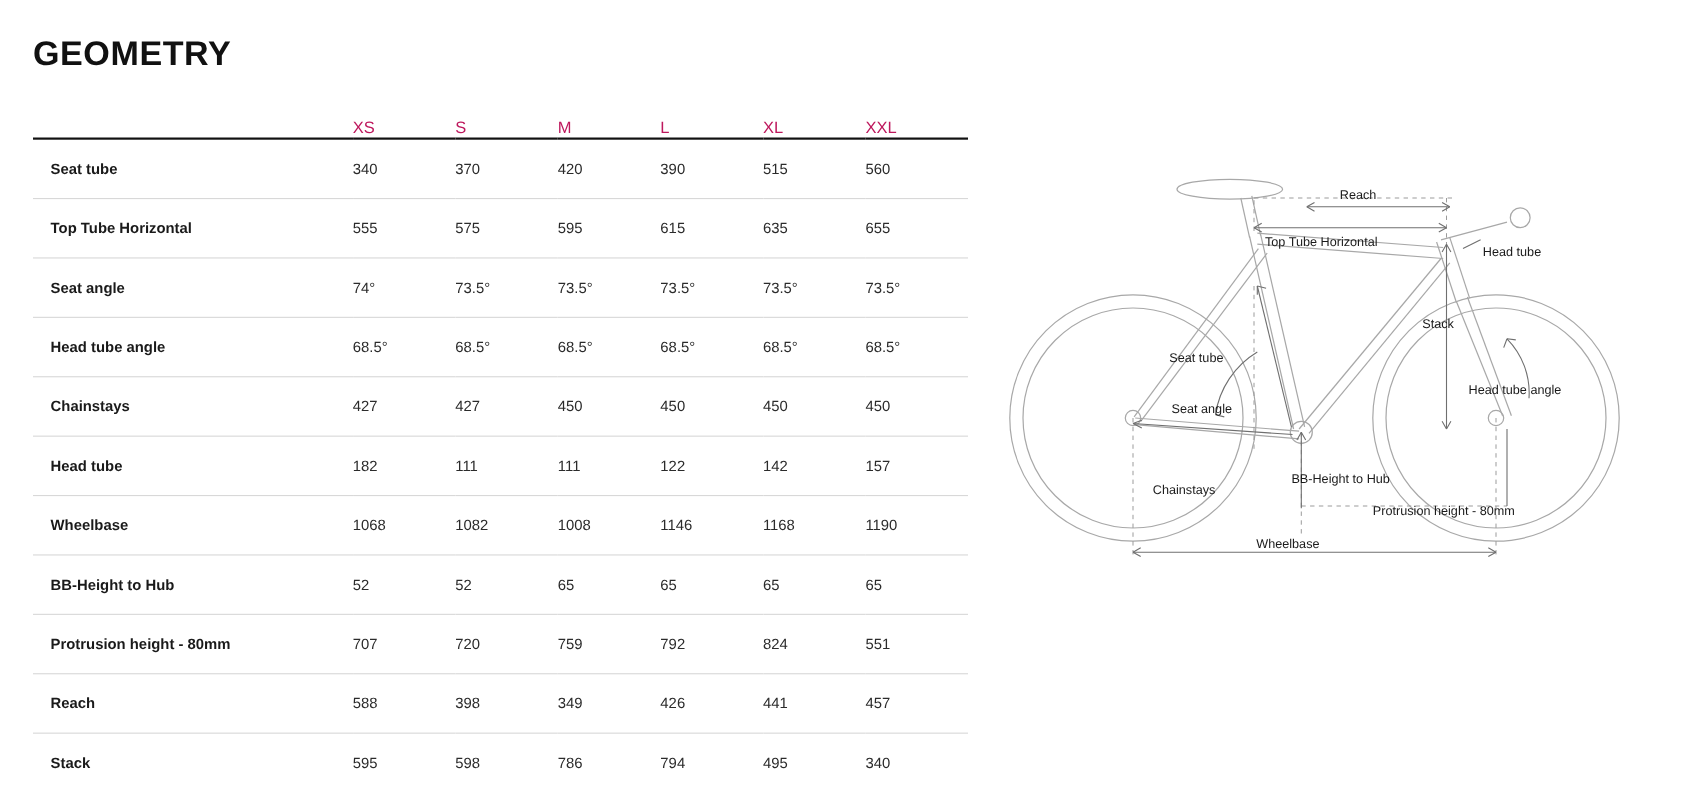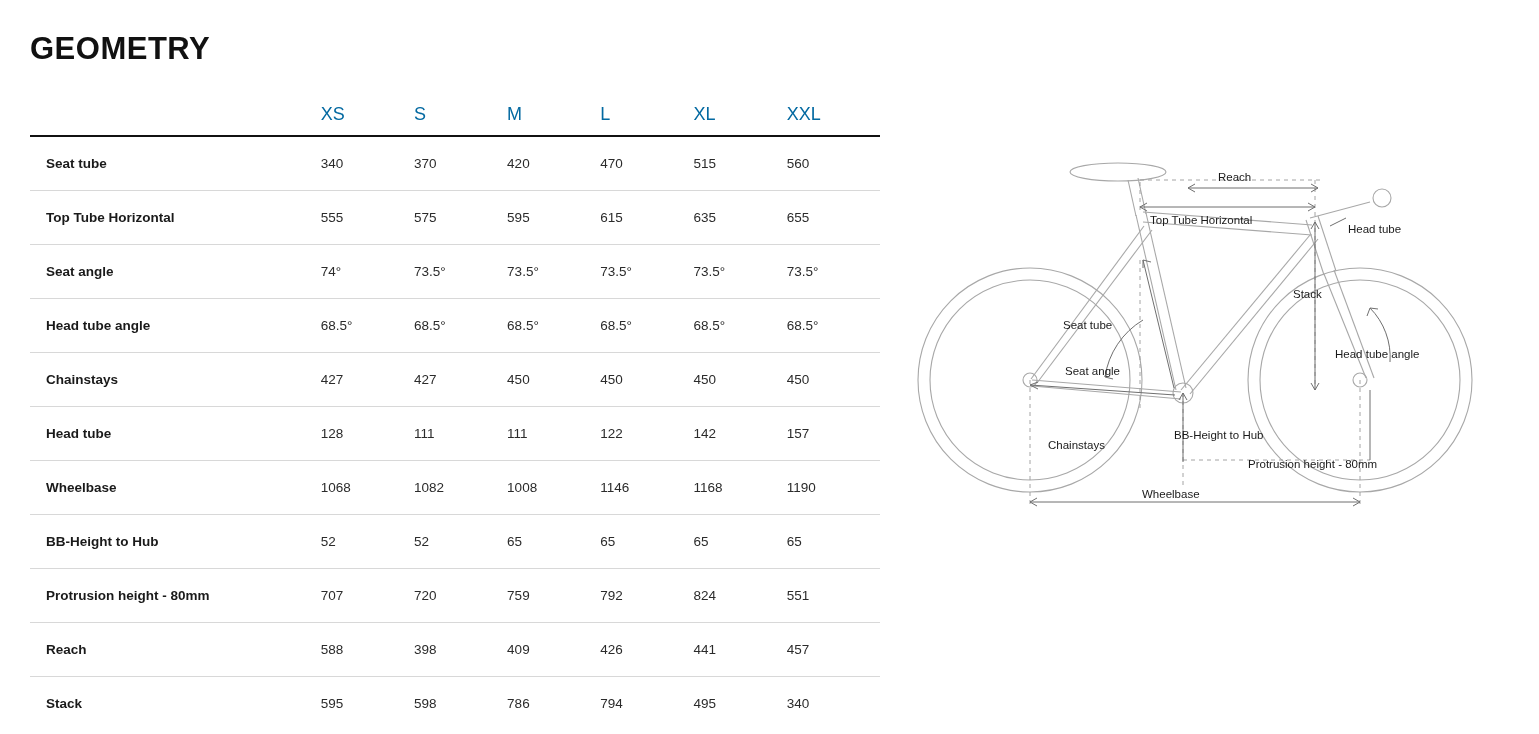--- a/index.html
+++ b/index.html
@@ -42,25 +42,24 @@
     text-align: left;
     font-size: 13.5px;
     color: #2b2b2b;
     padding: 0;
     height: 53px;
     vertical-align: middle;
     font-weight: normal;
   }
   .geo-table thead th {
     height: 40px;
-    font-size: 18px;
-    color: #0369a1;
+    font-size: 15px;
+    color: #be185d;
     font-weight: normal;
     vertical-align: bottom;
-    padding-bottom: 10px;
   }
   .geo-table thead tr {
     border-bottom: 2px solid #111111;
   }
   .geo-table tbody tr {
     border-bottom: 1px solid #d8d8d8;
   }
   .geo-table tbody tr:last-child {
     border-bottom: none;
   }
@@ -114,21 +113,21 @@
         <th>XL</th>
         <th>XXL</th>
       </tr>
     </thead>
     <tbody>
       <tr>
         <td class="row-label">Seat tube</td>
         <td>340</td>
         <td>370</td>
         <td>420</td>
-        <td>470</td>
+        <td>390</td>
         <td>515</td>
         <td>560</td>
       </tr>
       <tr>
         <td class="row-label">Top Tube Horizontal</td>
         <td>555</td>
         <td>575</td>
         <td>595</td>
         <td>615</td>
         <td>635</td>
@@ -156,21 +155,21 @@
         <td class="row-label">Chainstays</td>
         <td>427</td>
         <td>427</td>
         <td>450</td>
         <td>450</td>
         <td>450</td>
         <td>450</td>
       </tr>
       <tr>
         <td class="row-label">Head tube</td>
-        <td>128</td>
+        <td>182</td>
         <td>111</td>
         <td>111</td>
         <td>122</td>
         <td>142</td>
         <td>157</td>
       </tr>
       <tr>
         <td class="row-label">Wheelbase</td>
         <td>1068</td>
         <td>1082</td>
@@ -194,21 +193,21 @@
         <td>720</td>
         <td>759</td>
         <td>792</td>
         <td>824</td>
         <td>551</td>
       </tr>
       <tr>
         <td class="row-label">Reach</td>
         <td>588</td>
         <td>398</td>
-        <td>409</td>
+        <td>349</td>
         <td>426</td>
         <td>441</td>
         <td>457</td>
       </tr>
       <tr>
         <td class="row-label">Stack</td>
         <td>595</td>
         <td>598</td>
         <td>786</td>
         <td>794</td>

